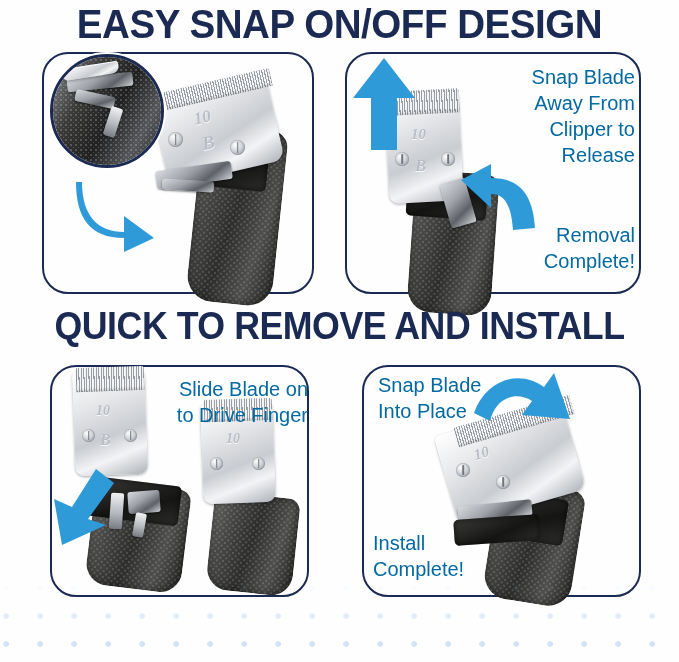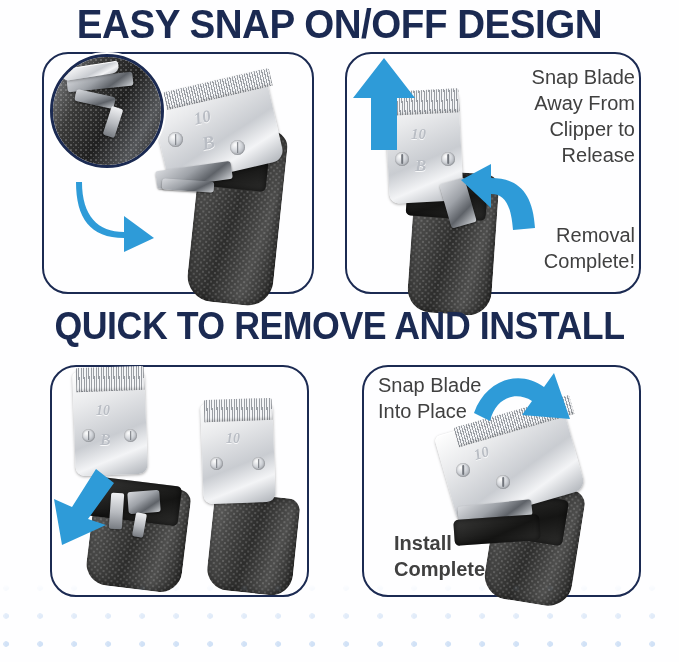--- a/index.html
+++ b/index.html
@@ -47,36 +47,36 @@
   #panel-push-latch{left:42px;top:52px;width:268px;height:238px;}
   #panel-snap-off {left:345px;top:52px;width:292px;height:238px;}
   #panel-slide-on {left:50px;top:365px;width:255px;height:228px;}
   #panel-snap-in  {left:362px;top:365px;width:275px;height:228px;}
 
   .panel-art{position:absolute;left:-4px;top:-4px;right:-4px;bottom:-4px;overflow:visible;pointer-events:none;}
 
   
   .caption{
     position:absolute;
-    color:#404040;
+    color:#0369a1;
     font-family:"Liberation Sans", sans-serif;
     font-size:20px;
     line-height:26px;
     white-space:pre-line;
   }
   .caption.right{text-align:right;}
   .caption.left{text-align:left;}
   .caption.center{text-align:center;}
 
   #cap-push-latch{left:30px;top:230px;width:150px;text-align:center;}
   #cap-snap-off  {right:44px;top:64px;width:180px;}
   #cap-removal   {right:44px;top:222px;width:180px;}
   #cap-slide     {left:138px;top:376px;width:170px;text-align:right;}
   #cap-snap-in   {left:378px;top:372px;width:160px;}
-  #cap-install   {left:394px;top:530px;width:170px;font-weight:bold;}
+  #cap-install   {left:373px;top:530px;width:170px;}
   .body-shell{
     position:absolute;
     background:
       repeating-radial-gradient(circle at 3px 3px, rgba(255,255,255,.16) 0 1.2px, rgba(0,0,0,0) 1.3px 3.2px),
       linear-gradient(104deg,#6d6d6c 0%,#4a4a49 20%,#2d2d2c 48%,#4f4f4e 74%,#242423 100%);
     background-size:6px 6px, 100% 100%;
     border-radius:6px 6px 10px 10px;
     box-shadow:inset 0 0 10px rgba(0,0,0,.55);
   }
   .blade{
@@ -251,20 +251,22 @@
     <div class="screw" style="left:160px;top:92px;width:13px;height:13px;"></div>
     <div class="screw" style="left:202px;top:92px;width:13px;height:13px;"></div>
 
     <div class="arrow" style="left:0px;top:104px;width:68px;height:78px;">
       <svg width="68" height="78" viewBox="0 0 68 78">
         <path d="M46 0 L64 14 L38 50 L56 56 L12 76 L4 30 L22 38 Z" fill="#2e9bd8"></path>
       </svg>
     </div>
   </div>
 
+  <div class="caption right" id="cap-slide">Slide Blade on
+to Drive Finger</div>
 
   <div class="panel" id="panel-snap-in"></div>
 
   <div class="panel-art" style="left:362px;top:365px;width:275px;height:228px;position:absolute;">
 
     <div class="body-shell" style="left:128px;top:120px;width:88px;height:118px;transform:rotate(9deg);
                 border-radius:8px 14px 24px 24px;"></div>
     <div class="dark-cap" style="left:108px;top:128px;width:96px;height:46px;transform:rotate(9deg);"></div>
 
     <div class="blade" style="left:82px;top:52px;width:132px;height:92px;transform:rotate(-16deg);

